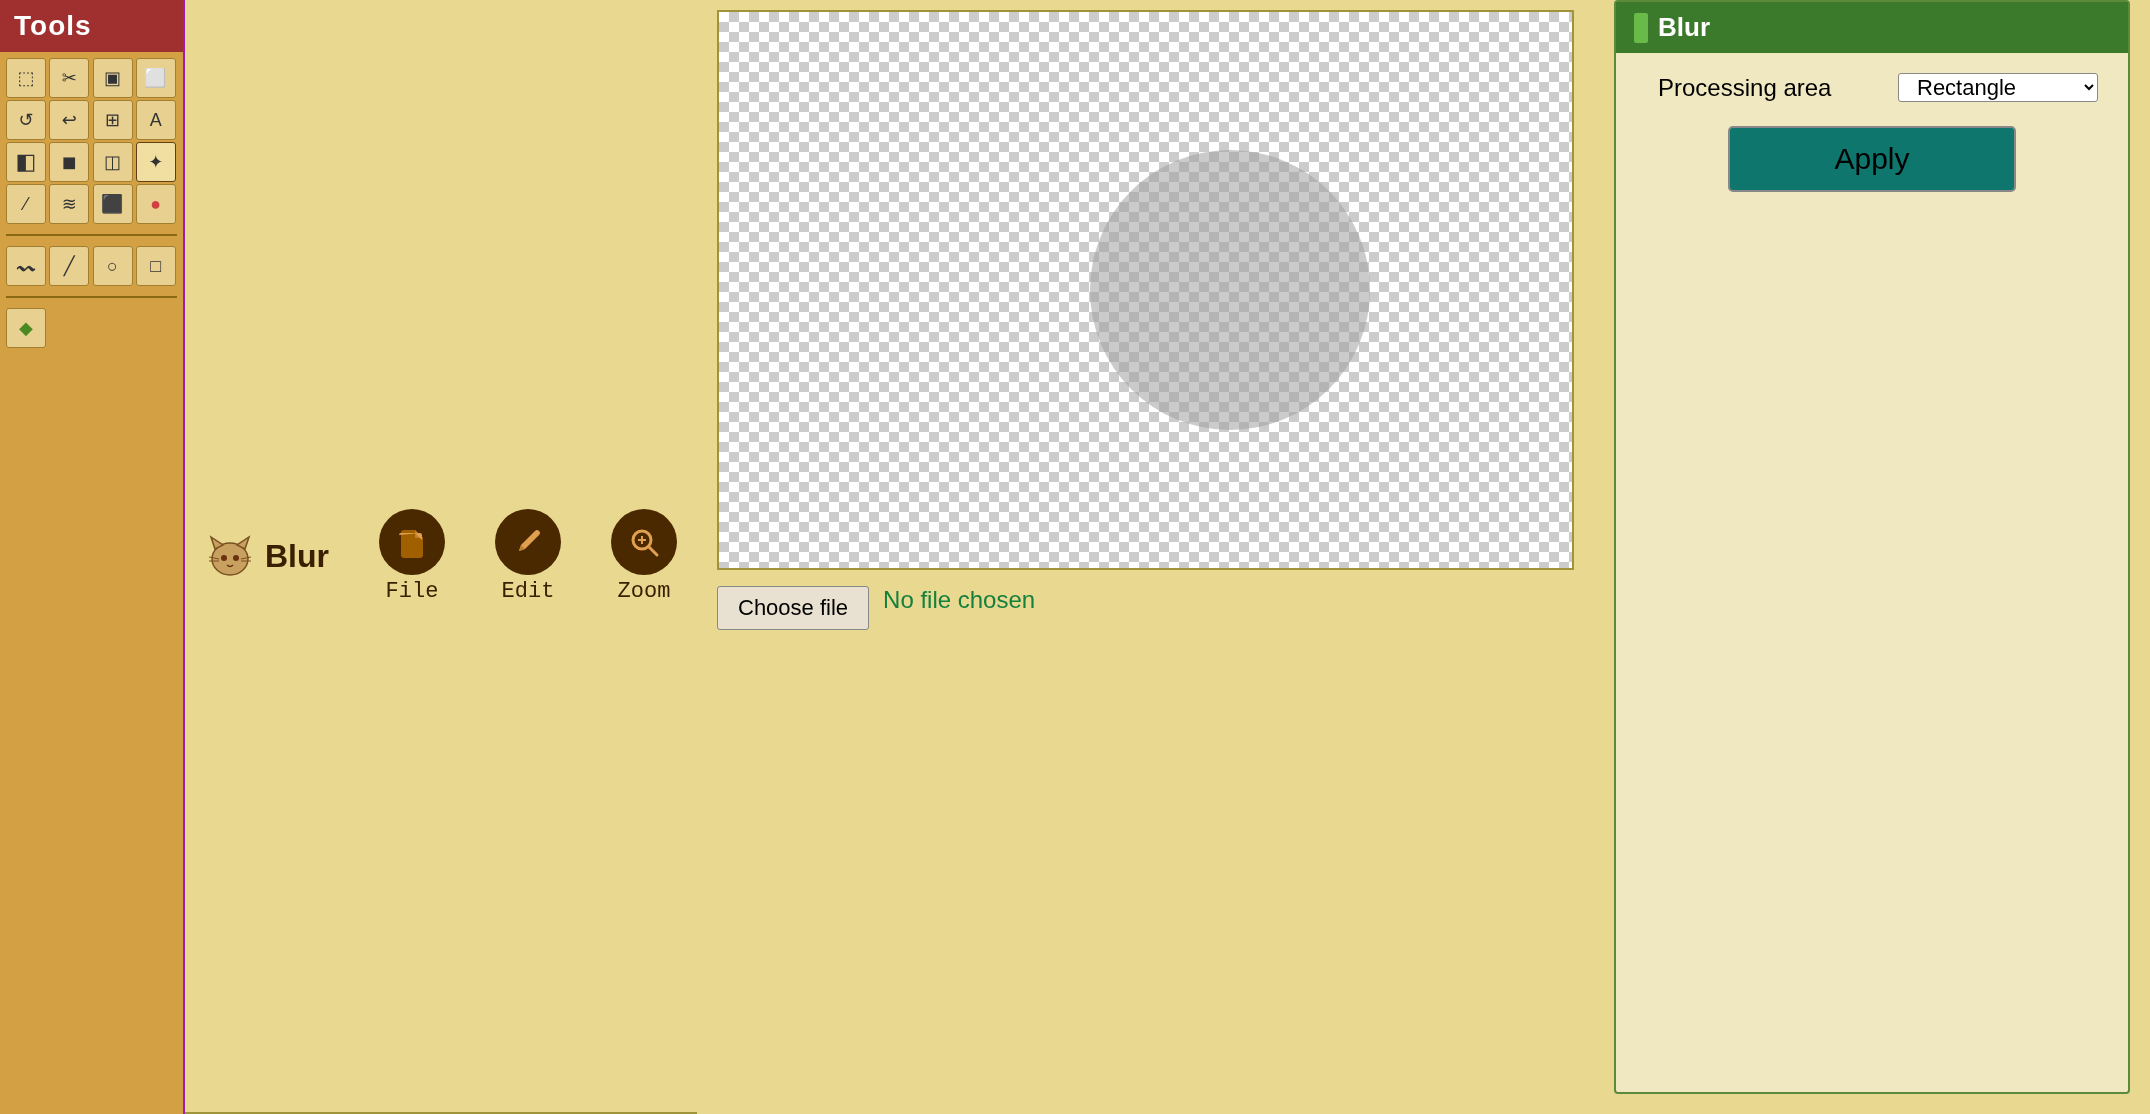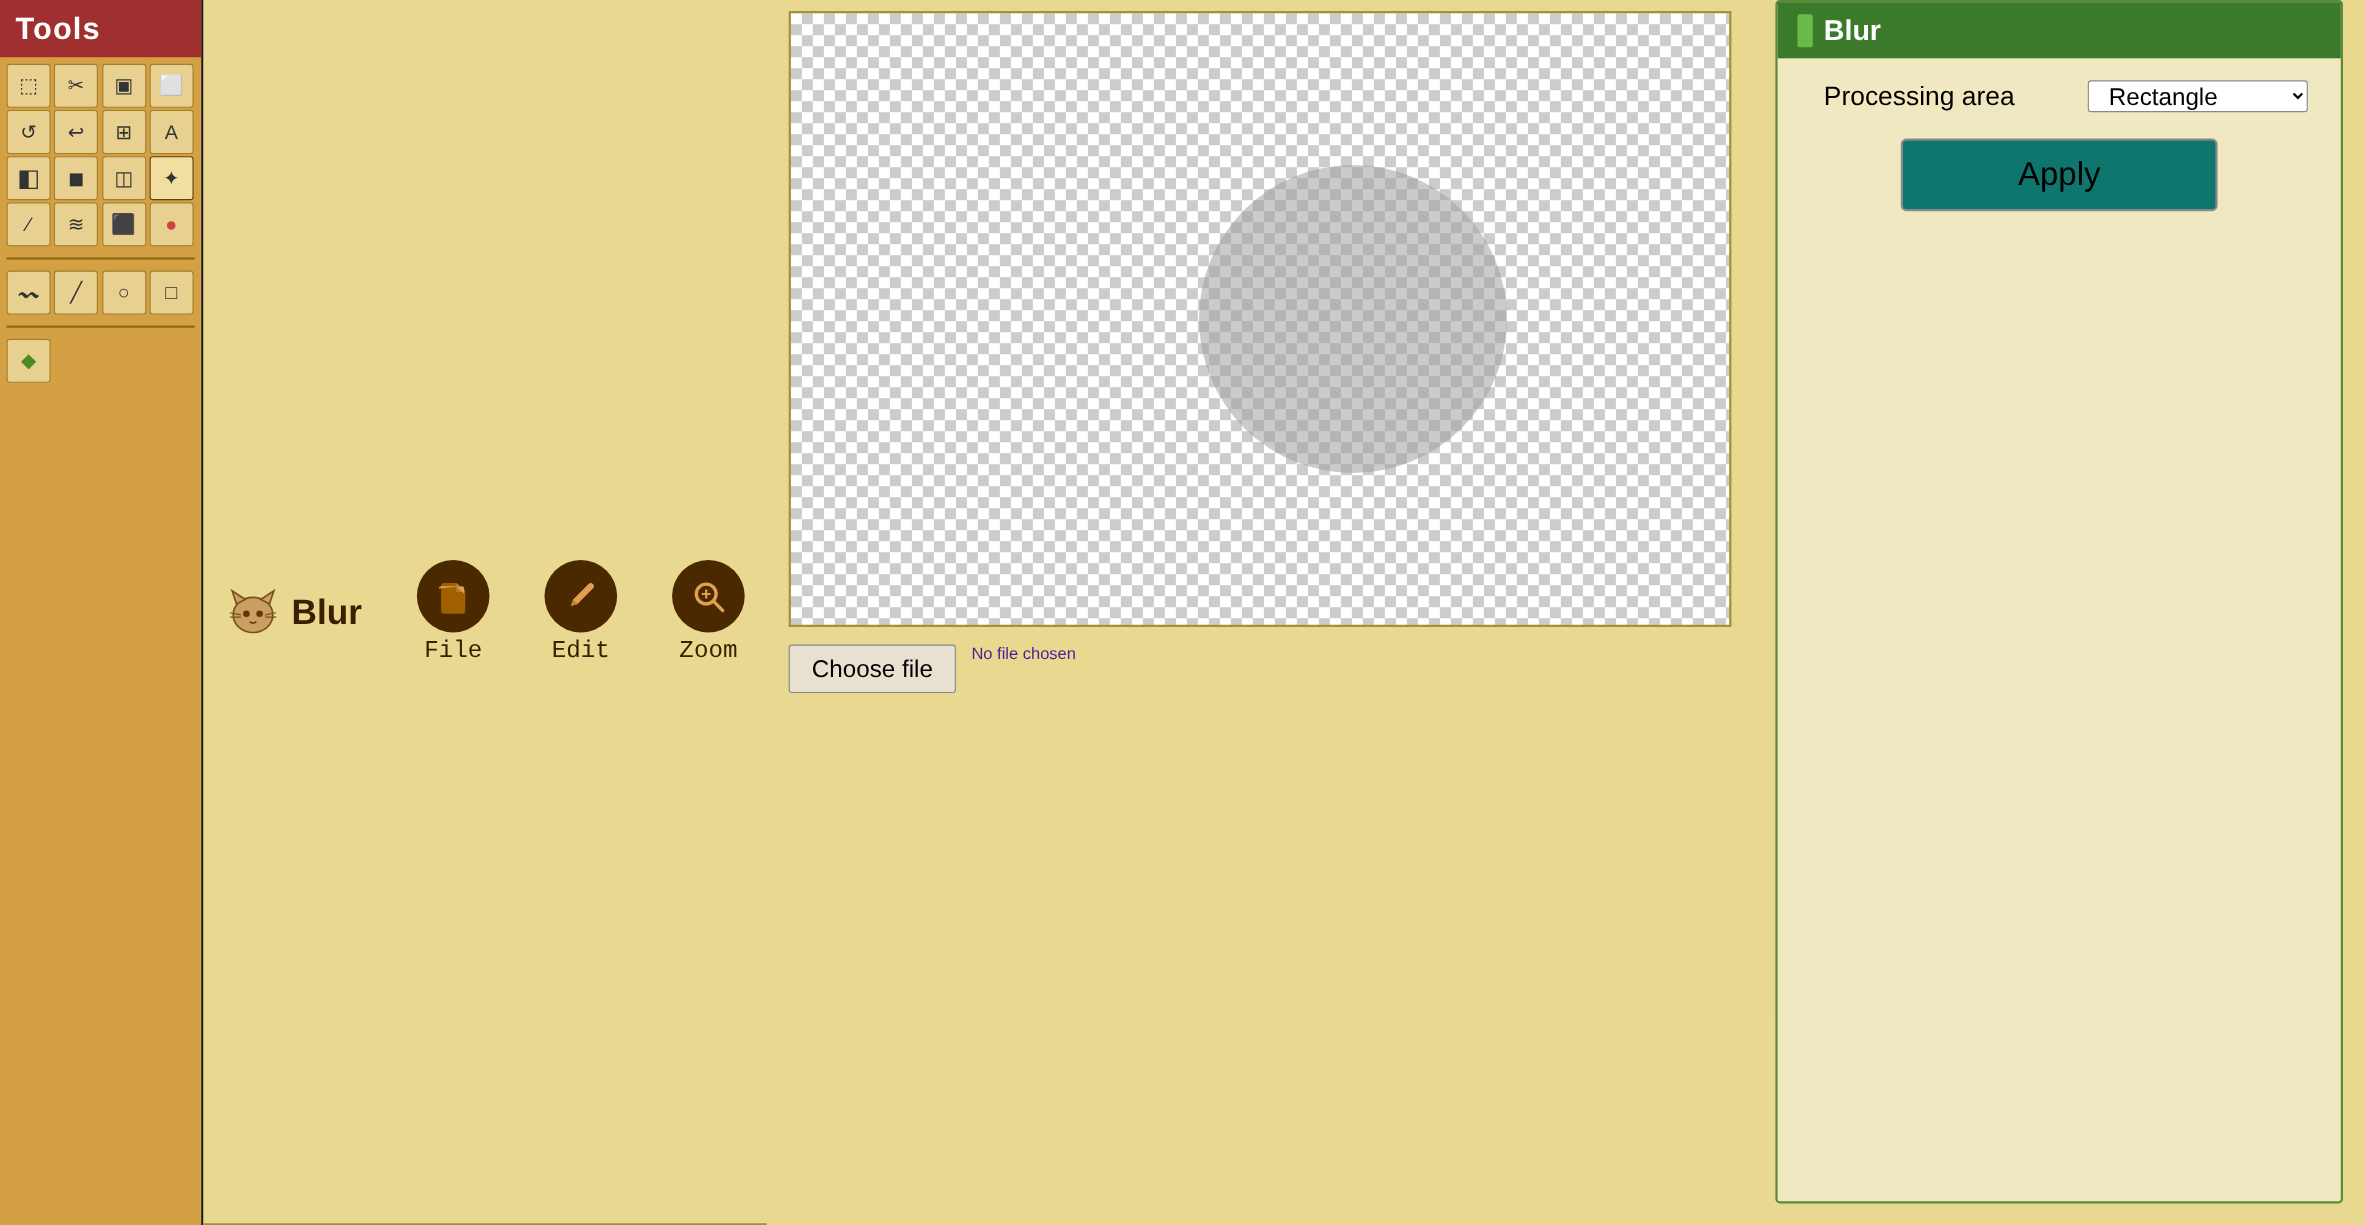--- a/index.html
+++ b/index.html
@@ -10,21 +10,21 @@
       width: 2150px;
       height: 1114px;
       overflow: hidden;
     }
 
     
     #sidebar {
       width: 185px;
       min-width: 185px;
       background: #d4a044;
-      border-right: 2px solid #0f172a;
+      border-right: 2px solid #a21caf;
       display: flex;
       flex-direction: column;
     }
     #sidebar-title {
       background: #a03030;
       color: white;
       font-size: 28px;
       font-weight: bold;
       padding: 10px 14px;
       letter-spacing: 1px;
@@ -166,22 +166,22 @@
     }
     #choose-file-btn {
       padding: 8px 20px;
       font-size: 22px;
       background: #e8e0d0;
       border: 1px solid #888;
       border-radius: 3px;
       cursor: pointer;
     }
     #file-name-label {
-      font-size: 15px;
-      color: #4c1d95;
+      font-size: 24px;
+      color: #15803d;
     }
 
     
     #blur-panel {
       background: #f0e8c0;
       border: 2px solid #5a8a3a;
       border-radius: 4px;
       margin: 0 20px 20px 20px;
     }
     #blur-panel-header {

